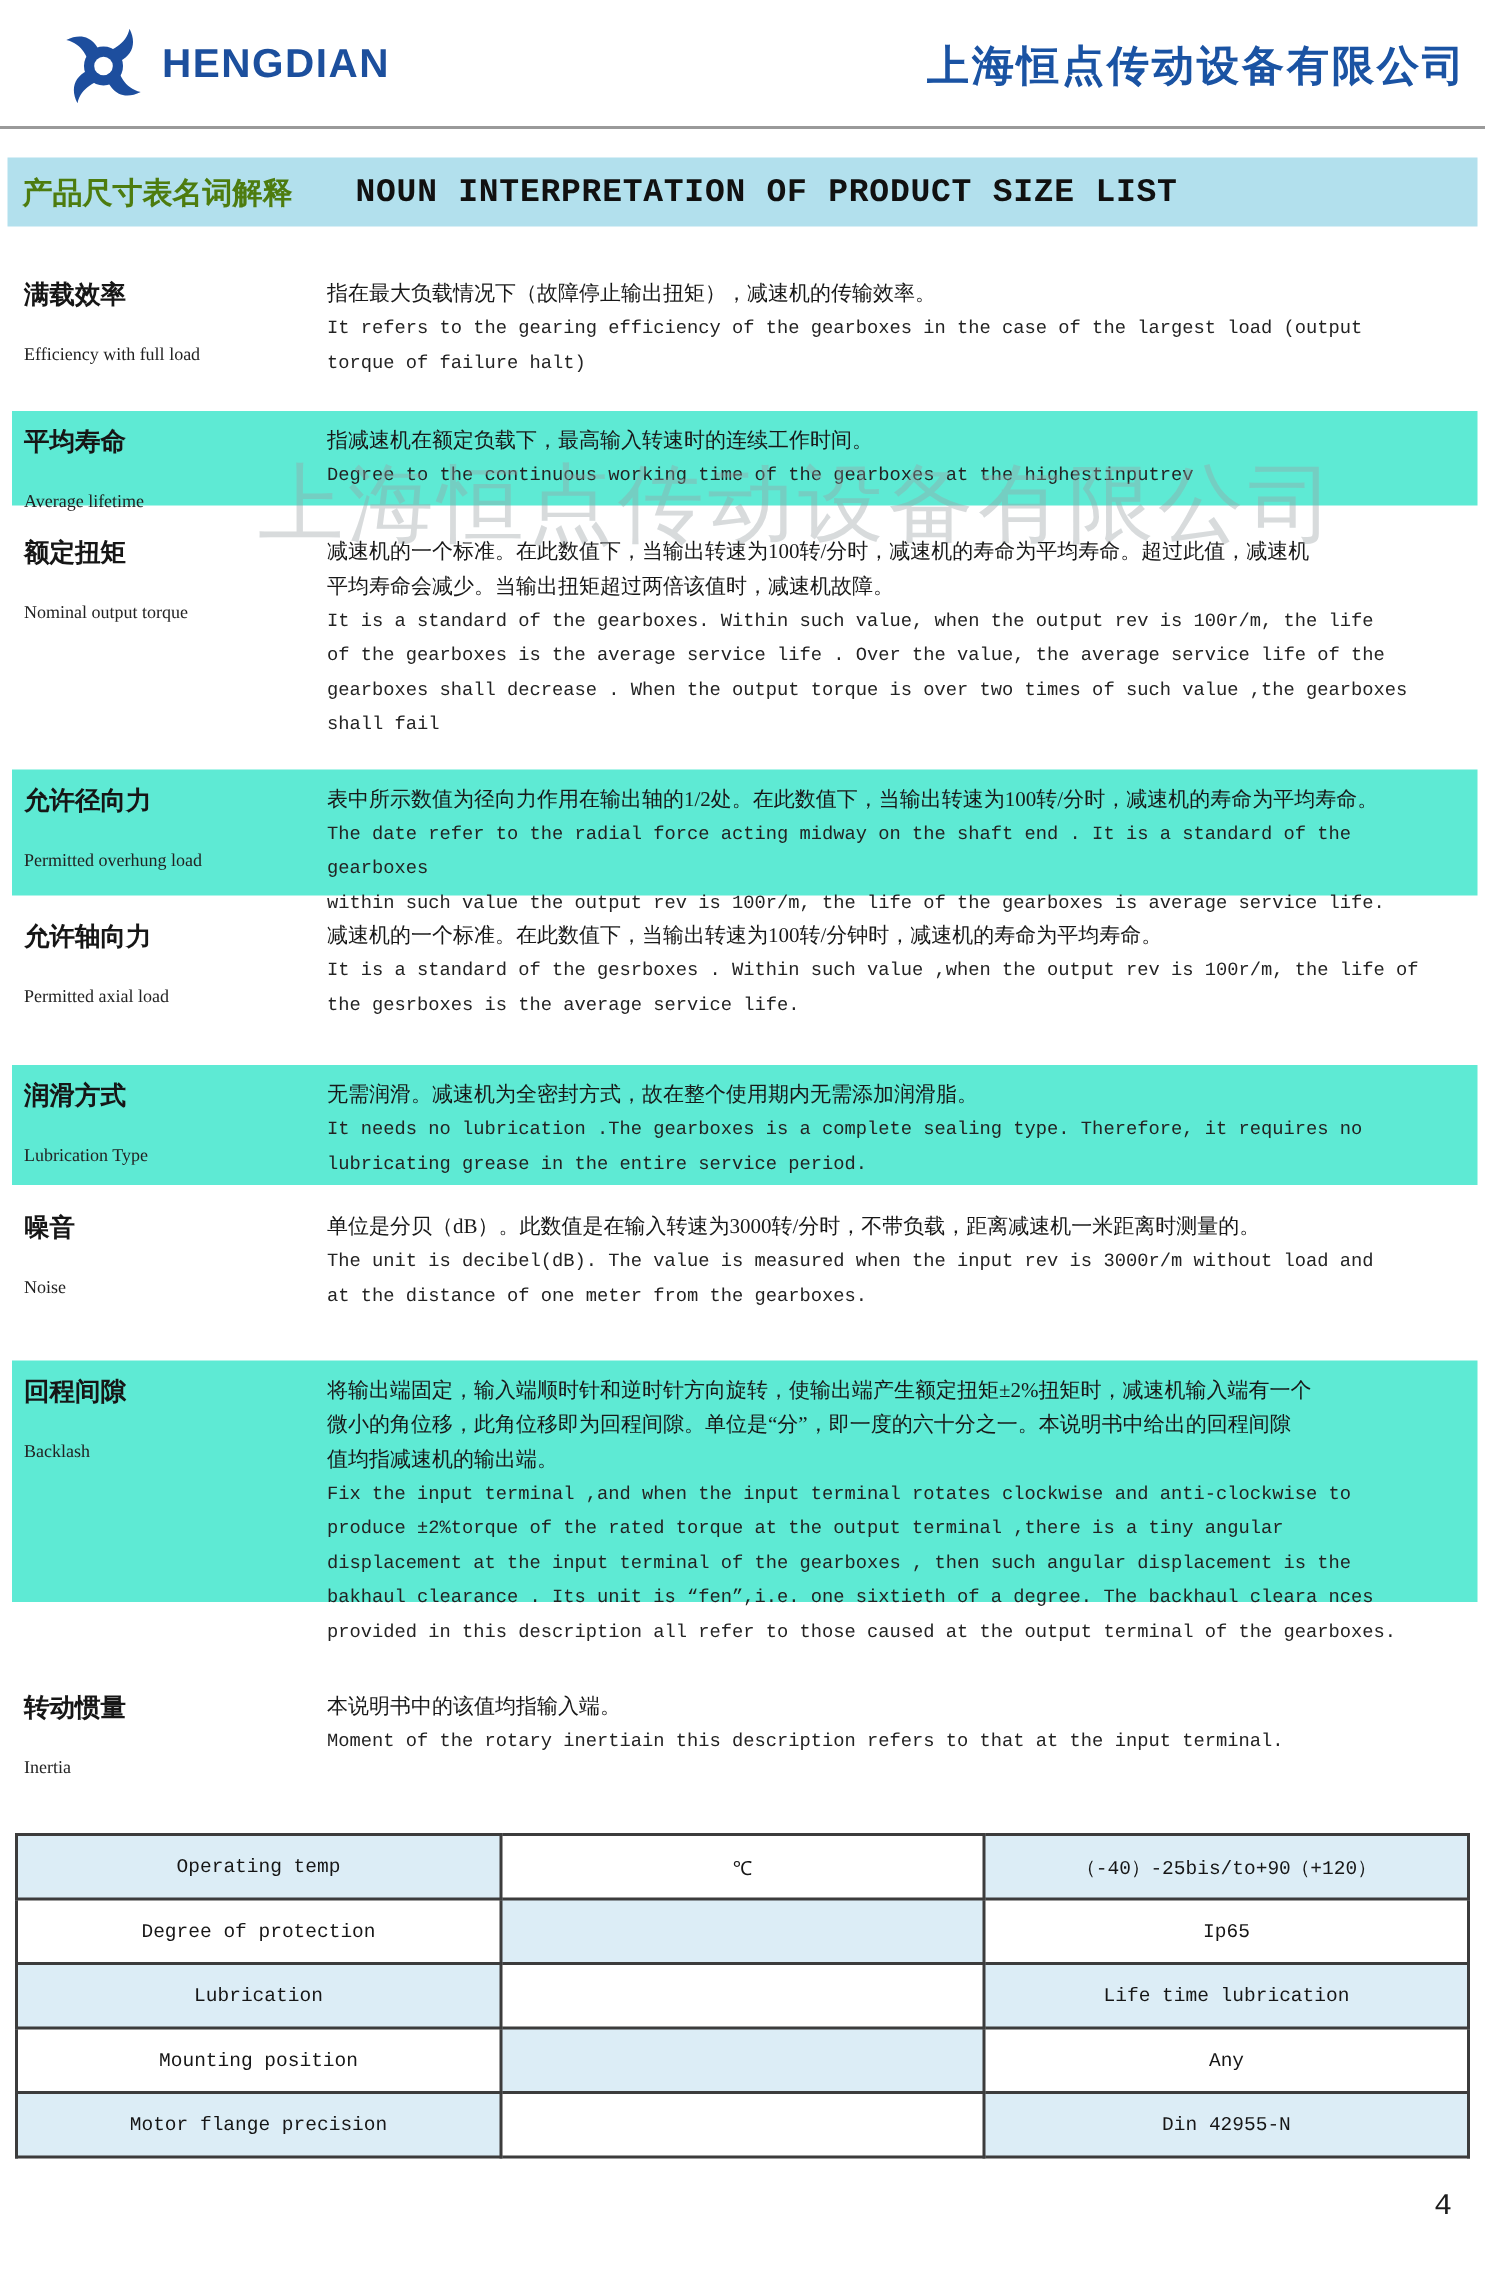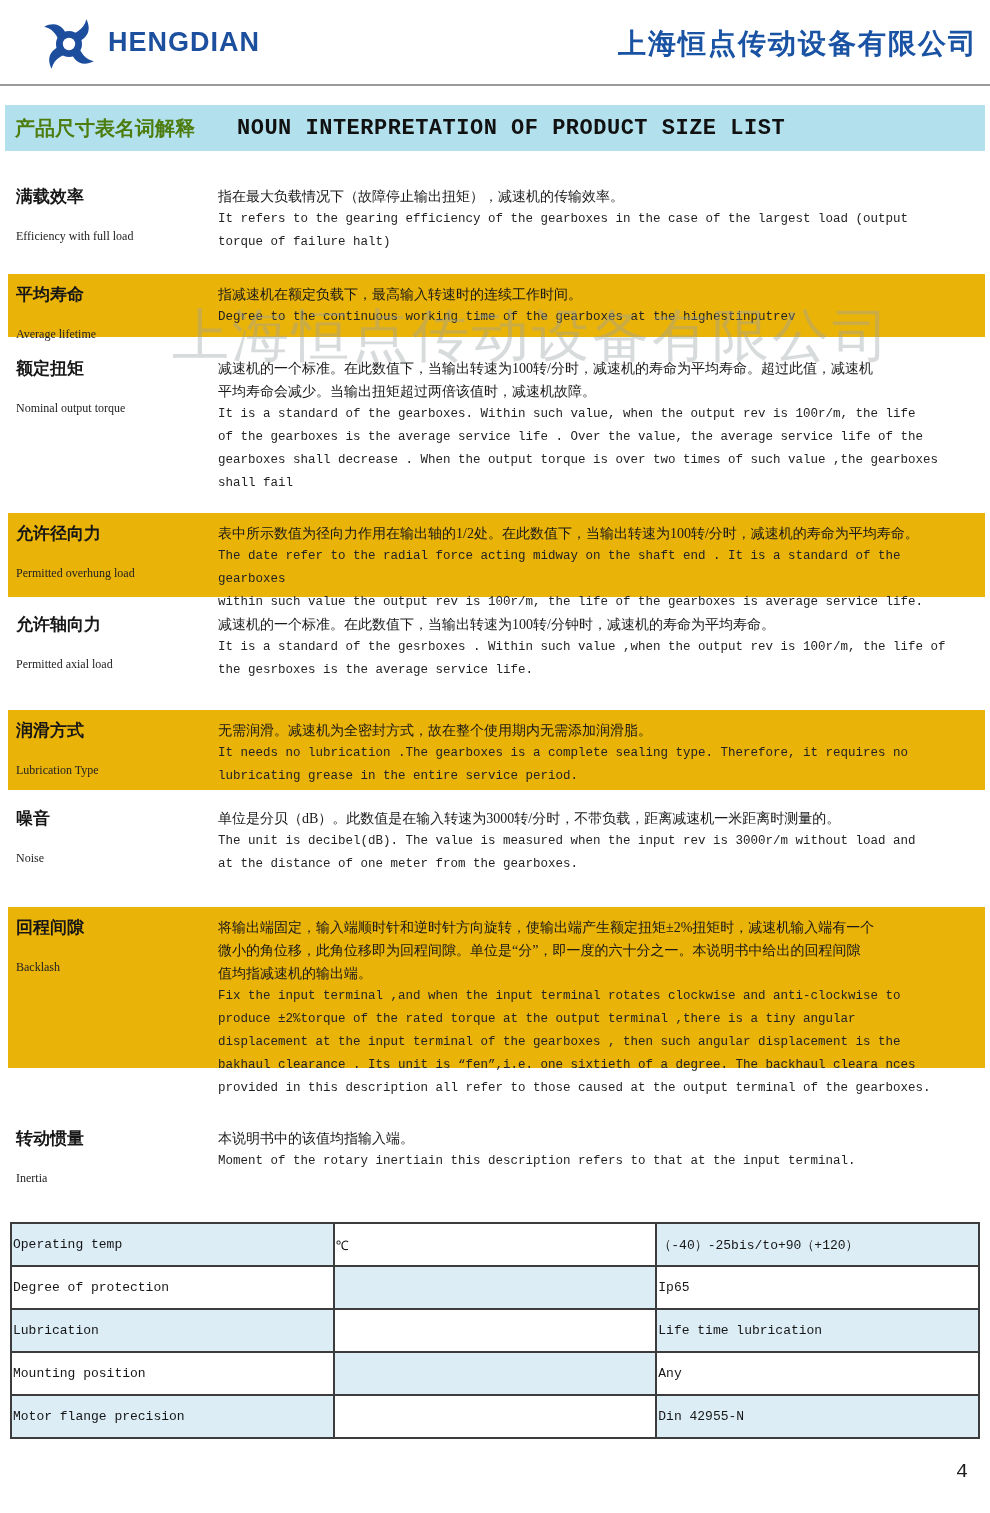--- a/index.html
+++ b/index.html
@@ -15,37 +15,37 @@
 
   
   .title-bar{position:absolute;left:5px;right:5px;top:105px;height:46px;background:#b2e0ed;
              display:flex;align-items:center;}
   .title-zh{font-size:20px;font-weight:700;margin-left:10px;color:#4d7c0f;text-align:right;}
   .title-en{font-size:22px;font-weight:700;margin-left:42px;letter-spacing:.5px;color:#111;
             font-family:"Liberation Mono",monospace;}
 
   
   .section{position:absolute;left:8px;right:5px;display:flex;align-items:flex-start;}
-  .section.hl{background:#eab308;padding-top:9px;}
+  .section.hl{background:#5eead4;padding-top:9px;}
   .term{width:210px;flex:0 0 210px;padding-left:8px;box-sizing:border-box;}
   .term-zh{font-size:17px;font-weight:700;line-height:24px;color:#161616;}
   .term-en{font-size:12px;margin-top:18px;line-height:18px;color:#222;font-family:Liberation Serif, serif;}
   .desc{flex:1;padding-right:28px;}
   .desc-zh{font-family:"Liberation Serif",serif;font-size:14px;line-height:23px;white-space:pre-line;color:#181818;}
   .desc-en{font-family:"Liberation Mono",monospace;font-size:12.5px;line-height:23px;white-space:pre-line;color:#232323;}
 
   
   .watermark{position:absolute;left:172px;top:298px;font-size:57px;letter-spacing:3px;
              font-family:"Liberation Serif",serif;color:#9aa2a6;opacity:.38;white-space:nowrap;
              pointer-events:none;z-index:6;}
 
   
   .spec-table{position:absolute;left:10px;top:1222px;width:970px;border-collapse:collapse;
               table-layout:fixed;z-index:2;}
-  .spec-table td{border:2px solid #3c3c3c;height:39px;vertical-align:middle;
+  .spec-table td{border:2px solid #3c3c3c;height:39px;text-align:center;vertical-align:middle;
                  font-family:"Liberation Mono",monospace;font-size:13px;color:#161616;background:#fff;}
   .spec-table tr:nth-child(odd) td:nth-child(odd){background:#dcedf6;}
   .spec-table tr:nth-child(even) td:nth-child(even){background:#dcedf6;}
 
   .page-number{position:absolute;right:22px;top:1460px;font-size:20px;color:#1c1c1c;
                font-family:"Liberation Mono",monospace;}
 </style>
 </head>
 <body>
 

